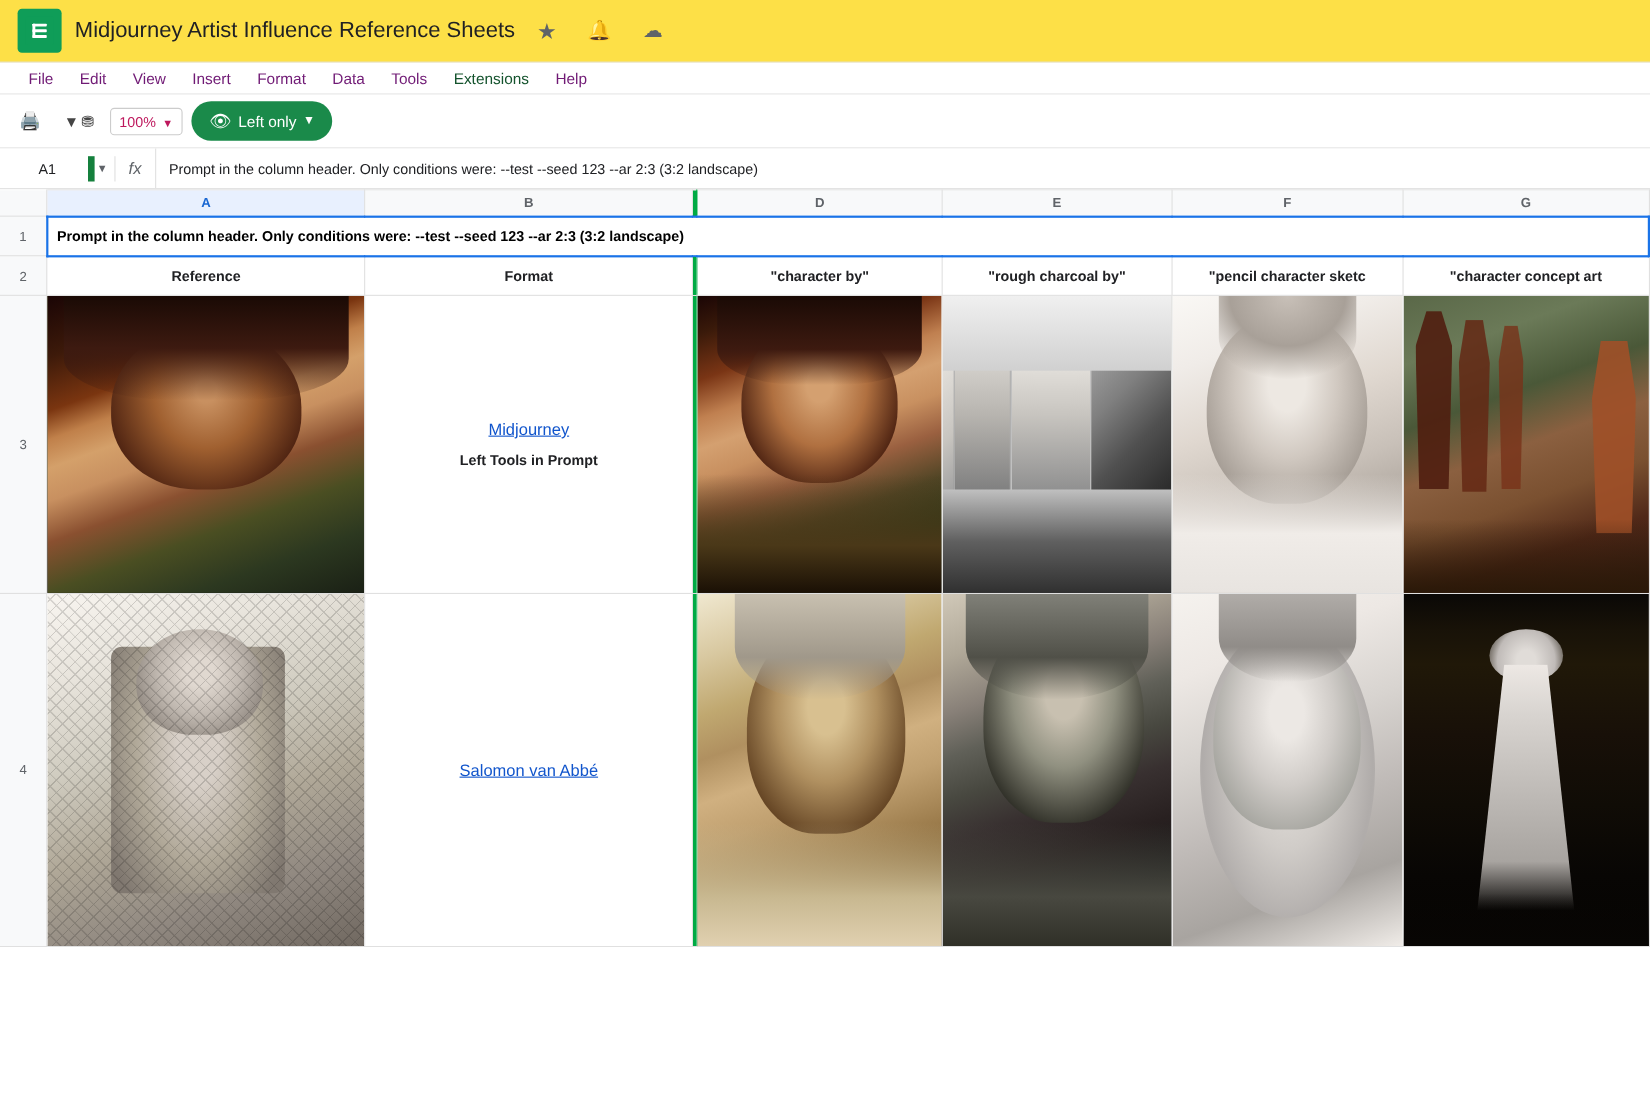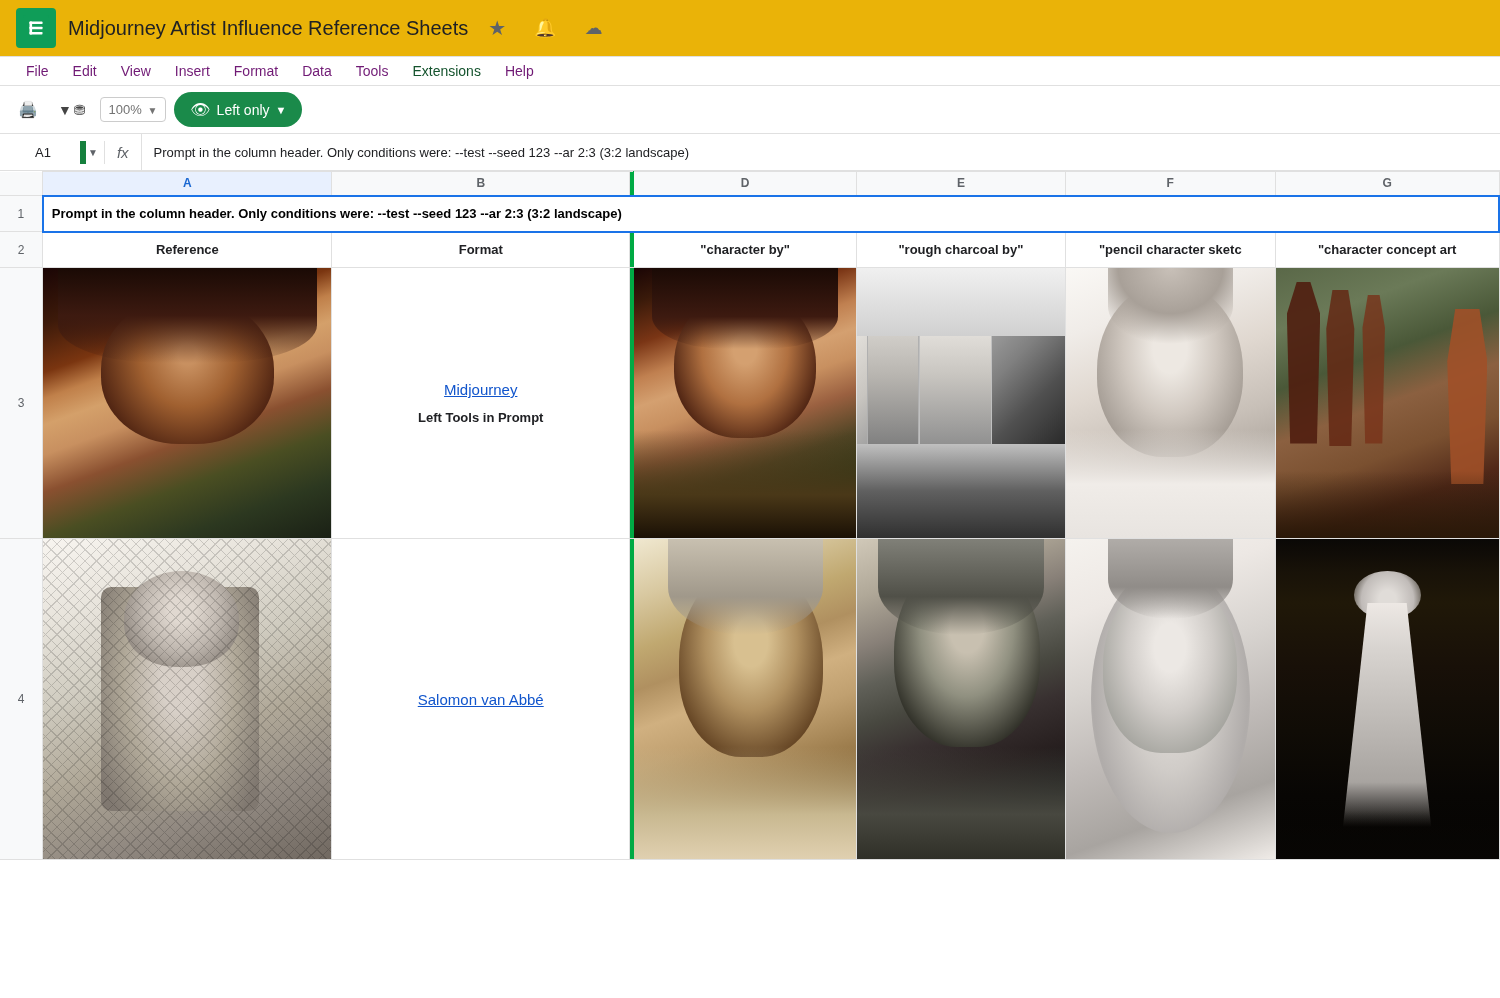--- a/index.html
+++ b/index.html
@@ -5,21 +5,21 @@
     * { box-sizing: border-box; margin: 0; padding: 0; }
     body { font-family: Arial, sans-serif; background: #fff; overflow: hidden; width: 1500px; height: 998px; }
 
     
     #title-bar {
       display: flex;
       align-items: center;
       padding: 8px 16px;
       gap: 12px;
       border-bottom: 1px solid #e0e0e0;
-      background: #eab308;
+      background: #fde047;
     }
     #app-icon {
       width: 40px; height: 40px;
       background: #0f9d58;
       border-radius: 4px;
       display: flex; align-items: center; justify-content: center;
       flex-shrink: 0;
     }
     #app-icon svg { width: 26px; height: 26px; }
     #doc-title {
@@ -62,21 +62,21 @@
       display: flex; align-items: center; justify-content: center;
       padding: 4px 6px;
       border-radius: 4px;
       cursor: pointer;
       font-size: 16px;
       color: #444;
       border: none; background: transparent;
     }
     #zoom-display {
       font-size: 13px;
-      color: #737373;
+      color: #be185d;
       padding: 4px 8px;
       border: 1px solid #ccc;
       border-radius: 4px;
       min-width: 60px;
       text-align: center;
     }
     #view-only-btn {
       display: flex; align-items: center; gap: 6px;
       background: #1a8a4a;
       color: #fff;

